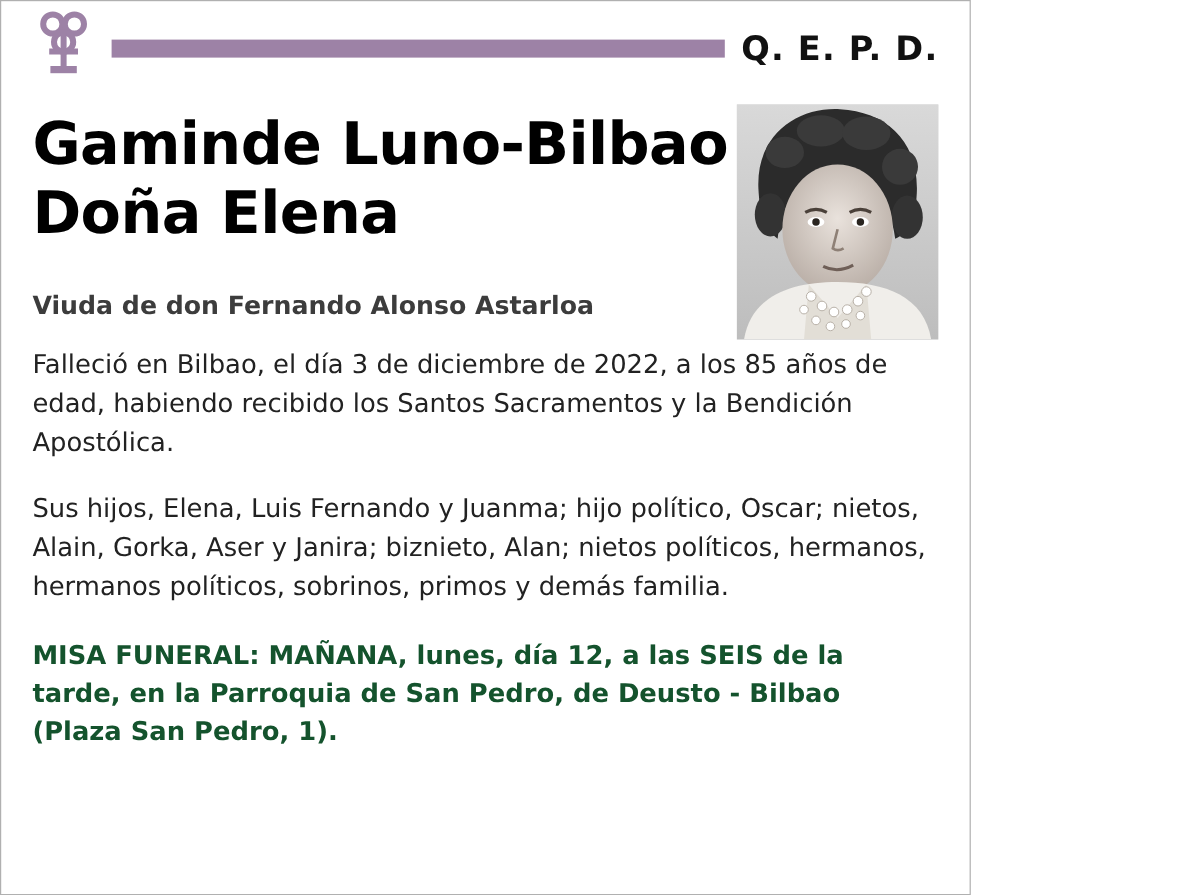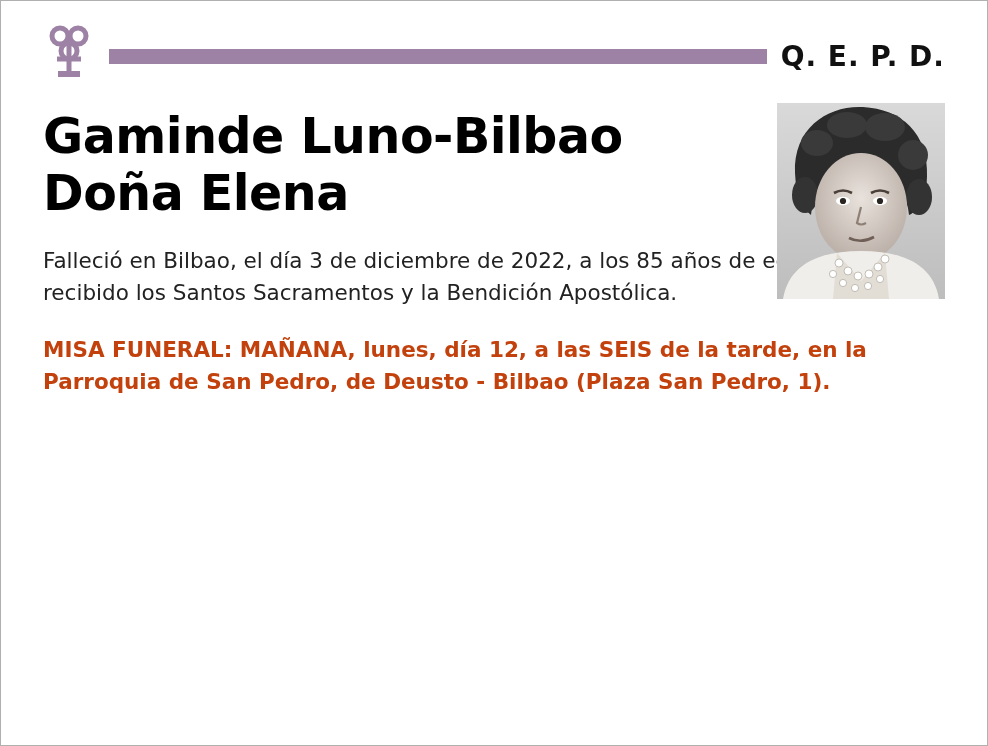--- a/index.html
+++ b/index.html
@@ -10,26 +10,26 @@
   body {
     width: 988px;
     height: 746px;
     font-family: "DejaVu Sans", sans-serif;
     color: #1a1a1a;
     overflow: hidden;
   }
 
   .notice {
     position: relative;
-    width: 988px;
+    width: 809px;
     height: 746px;
     box-sizing: border-box;
     border: 1px solid #b0b0b0;
     background: #ffffff;
-    padding: 16px;
+    padding: 0;
   }
 
   
   .top-band {
     position: relative;
     height: 78px;
     padding: 0 26px;
     display: flex;
     align-items: center;
   }
@@ -100,21 +100,21 @@
     line-height: 1.52;
     color: #222222;
     margin: 22px 0 0 0;
     max-width: 930px;
   }
 
   .funeral {
     font-size: 21.5px;
     font-weight: bold;
     line-height: 1.5;
-    color: #c2410c;
+    color: #14532d;
     margin: 24px 0 0 0;
     max-width: 930px;
   }
 
   .footer {
     position: absolute;
     left: 0;
     right: 0;
     bottom: 0;
     padding: 8px 26px 10px 26px;
@@ -199,22 +199,24 @@
           <circle cx="103" cy="176" r="3.6"></circle>
         </g>
       </svg>
     </div>
 
     <h1 class="deceased-name">
       <span class="line">Gaminde Luno-Bilbao</span>
       <span class="line">Doña Elena</span>
     </h1>
 
+    <p class="widow-line">Viuda de don Fernando Alonso Astarloa</p>
 
     <p class="para">Falleció en Bilbao, el día 3 de diciembre de 2022, a los 85 años de edad, habiendo recibido los Santos Sacramentos y la Bendición Apostólica.</p>
 
+    <p class="para">Sus hijos, Elena, Luis Fernando y Juanma; hijo político, Oscar; nietos, Alain, Gorka, Aser y Janira; biznieto, Alan; nietos políticos, hermanos, hermanos políticos, sobrinos, primos y demás familia.</p>
 
     <p class="funeral">MISA FUNERAL: MAÑANA, lunes, día 12, a las SEIS de la tarde, en la Parroquia de San Pedro, de Deusto - Bilbao (Plaza San Pedro, 1).</p>
 
   </div>
 
 
 </div>
 
 </body></html>

